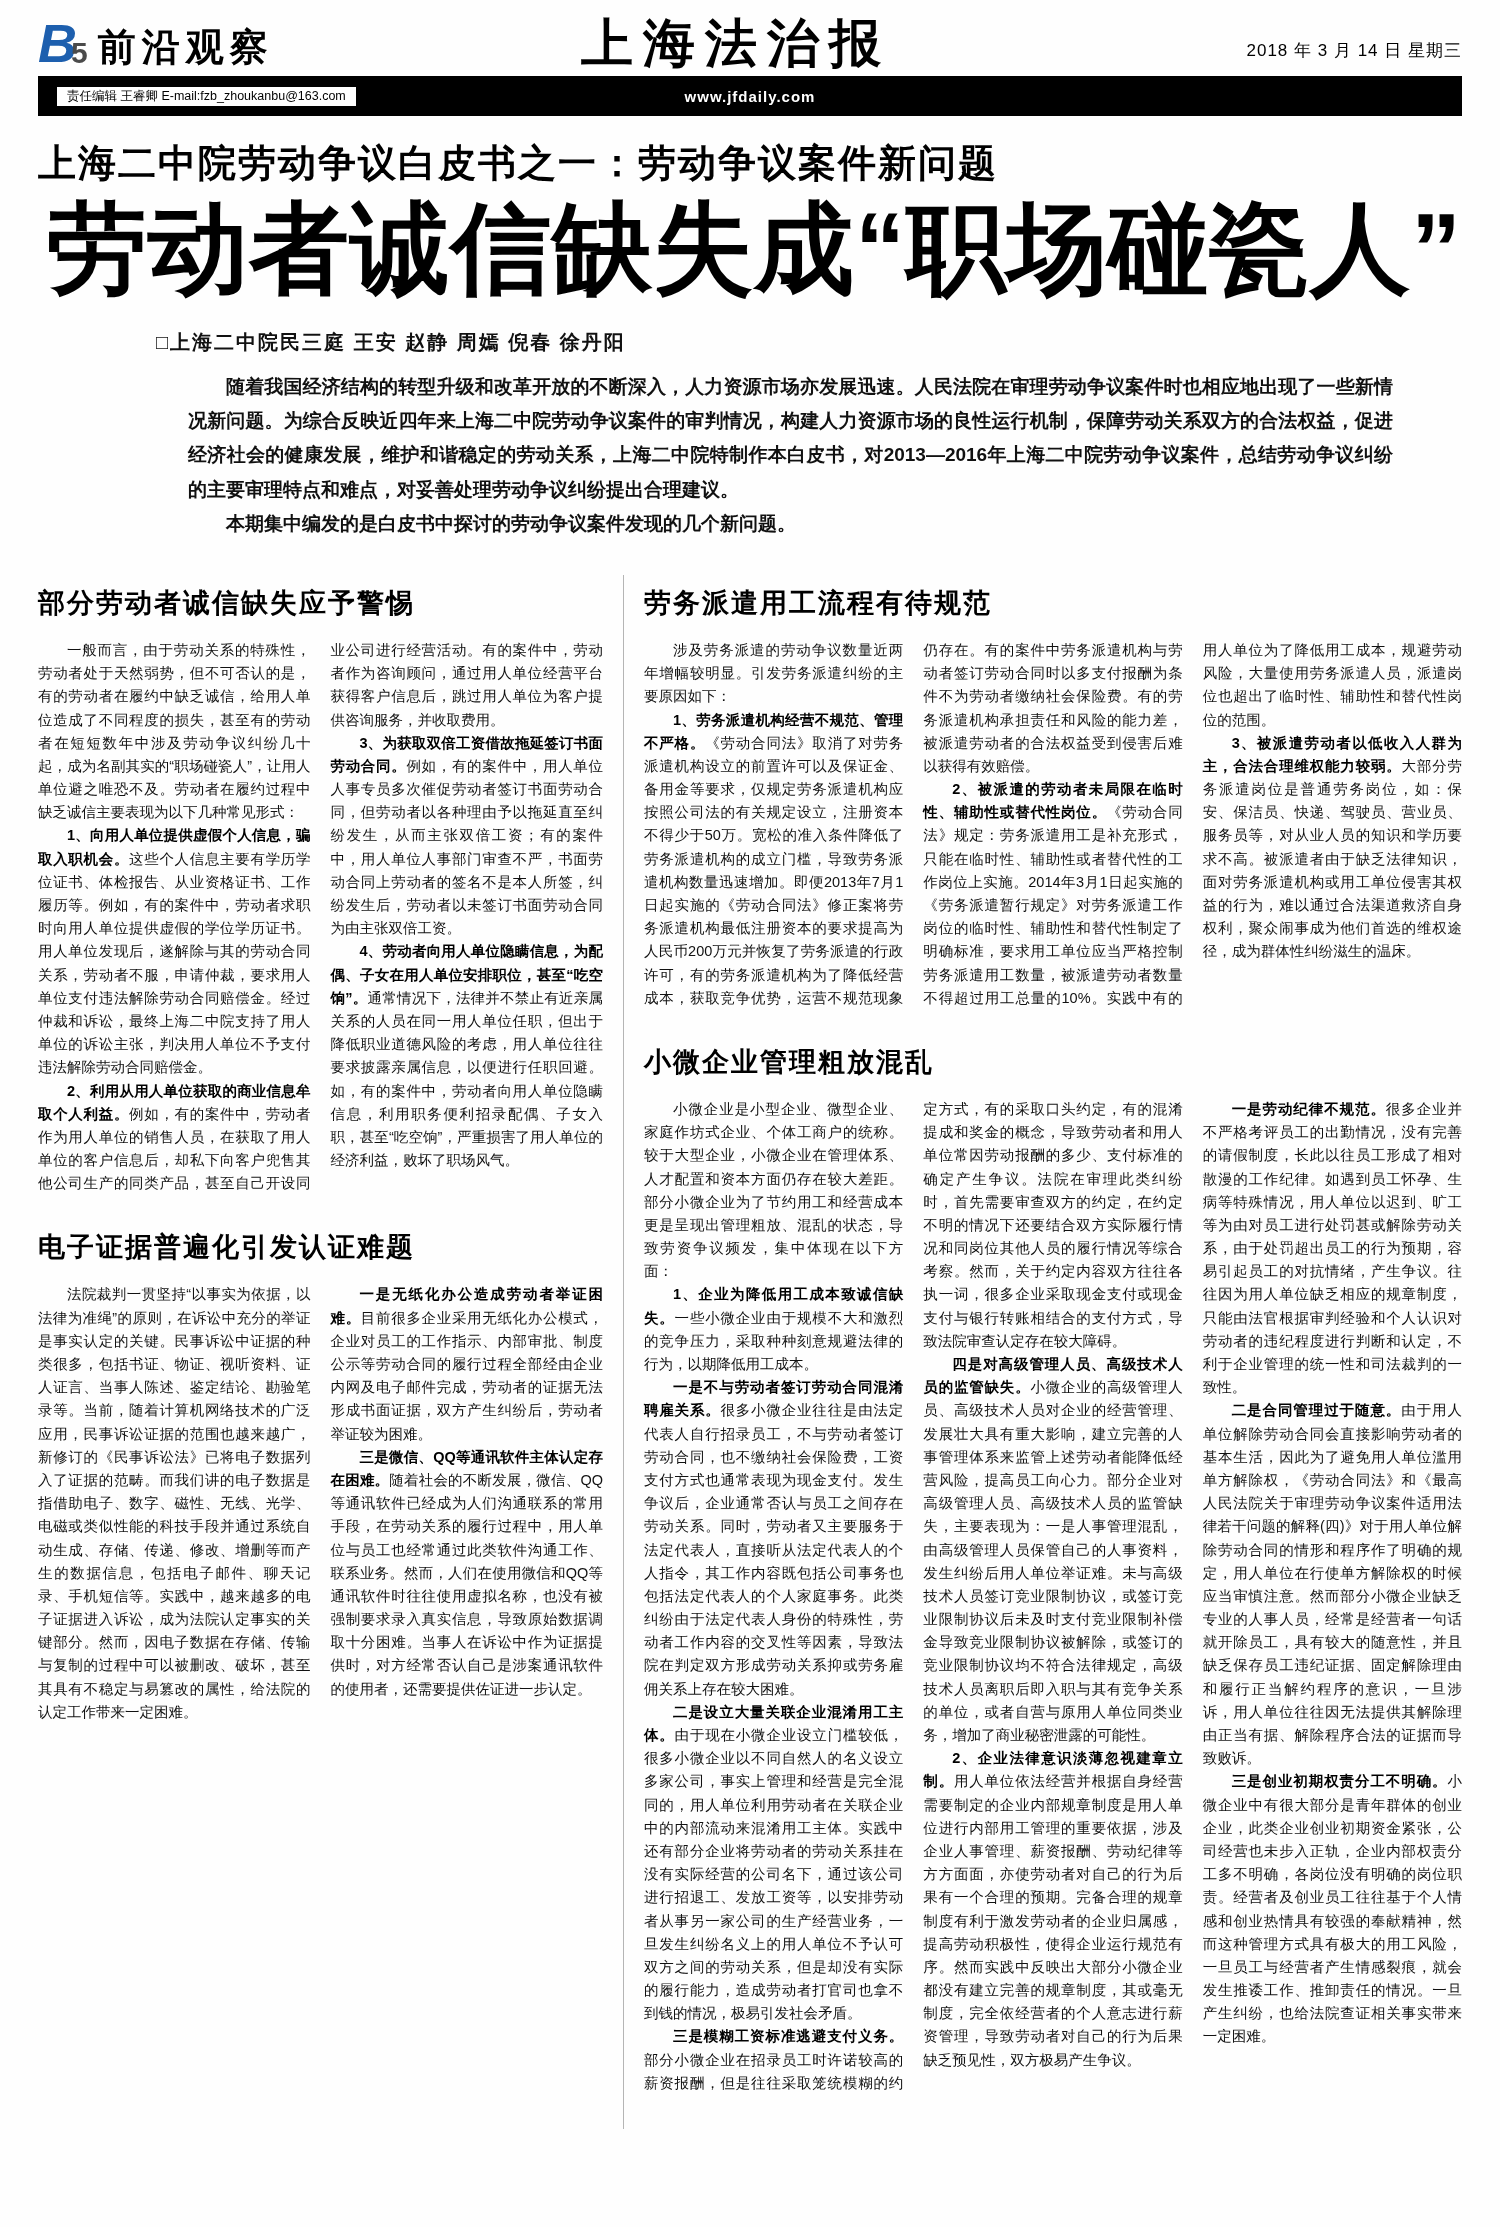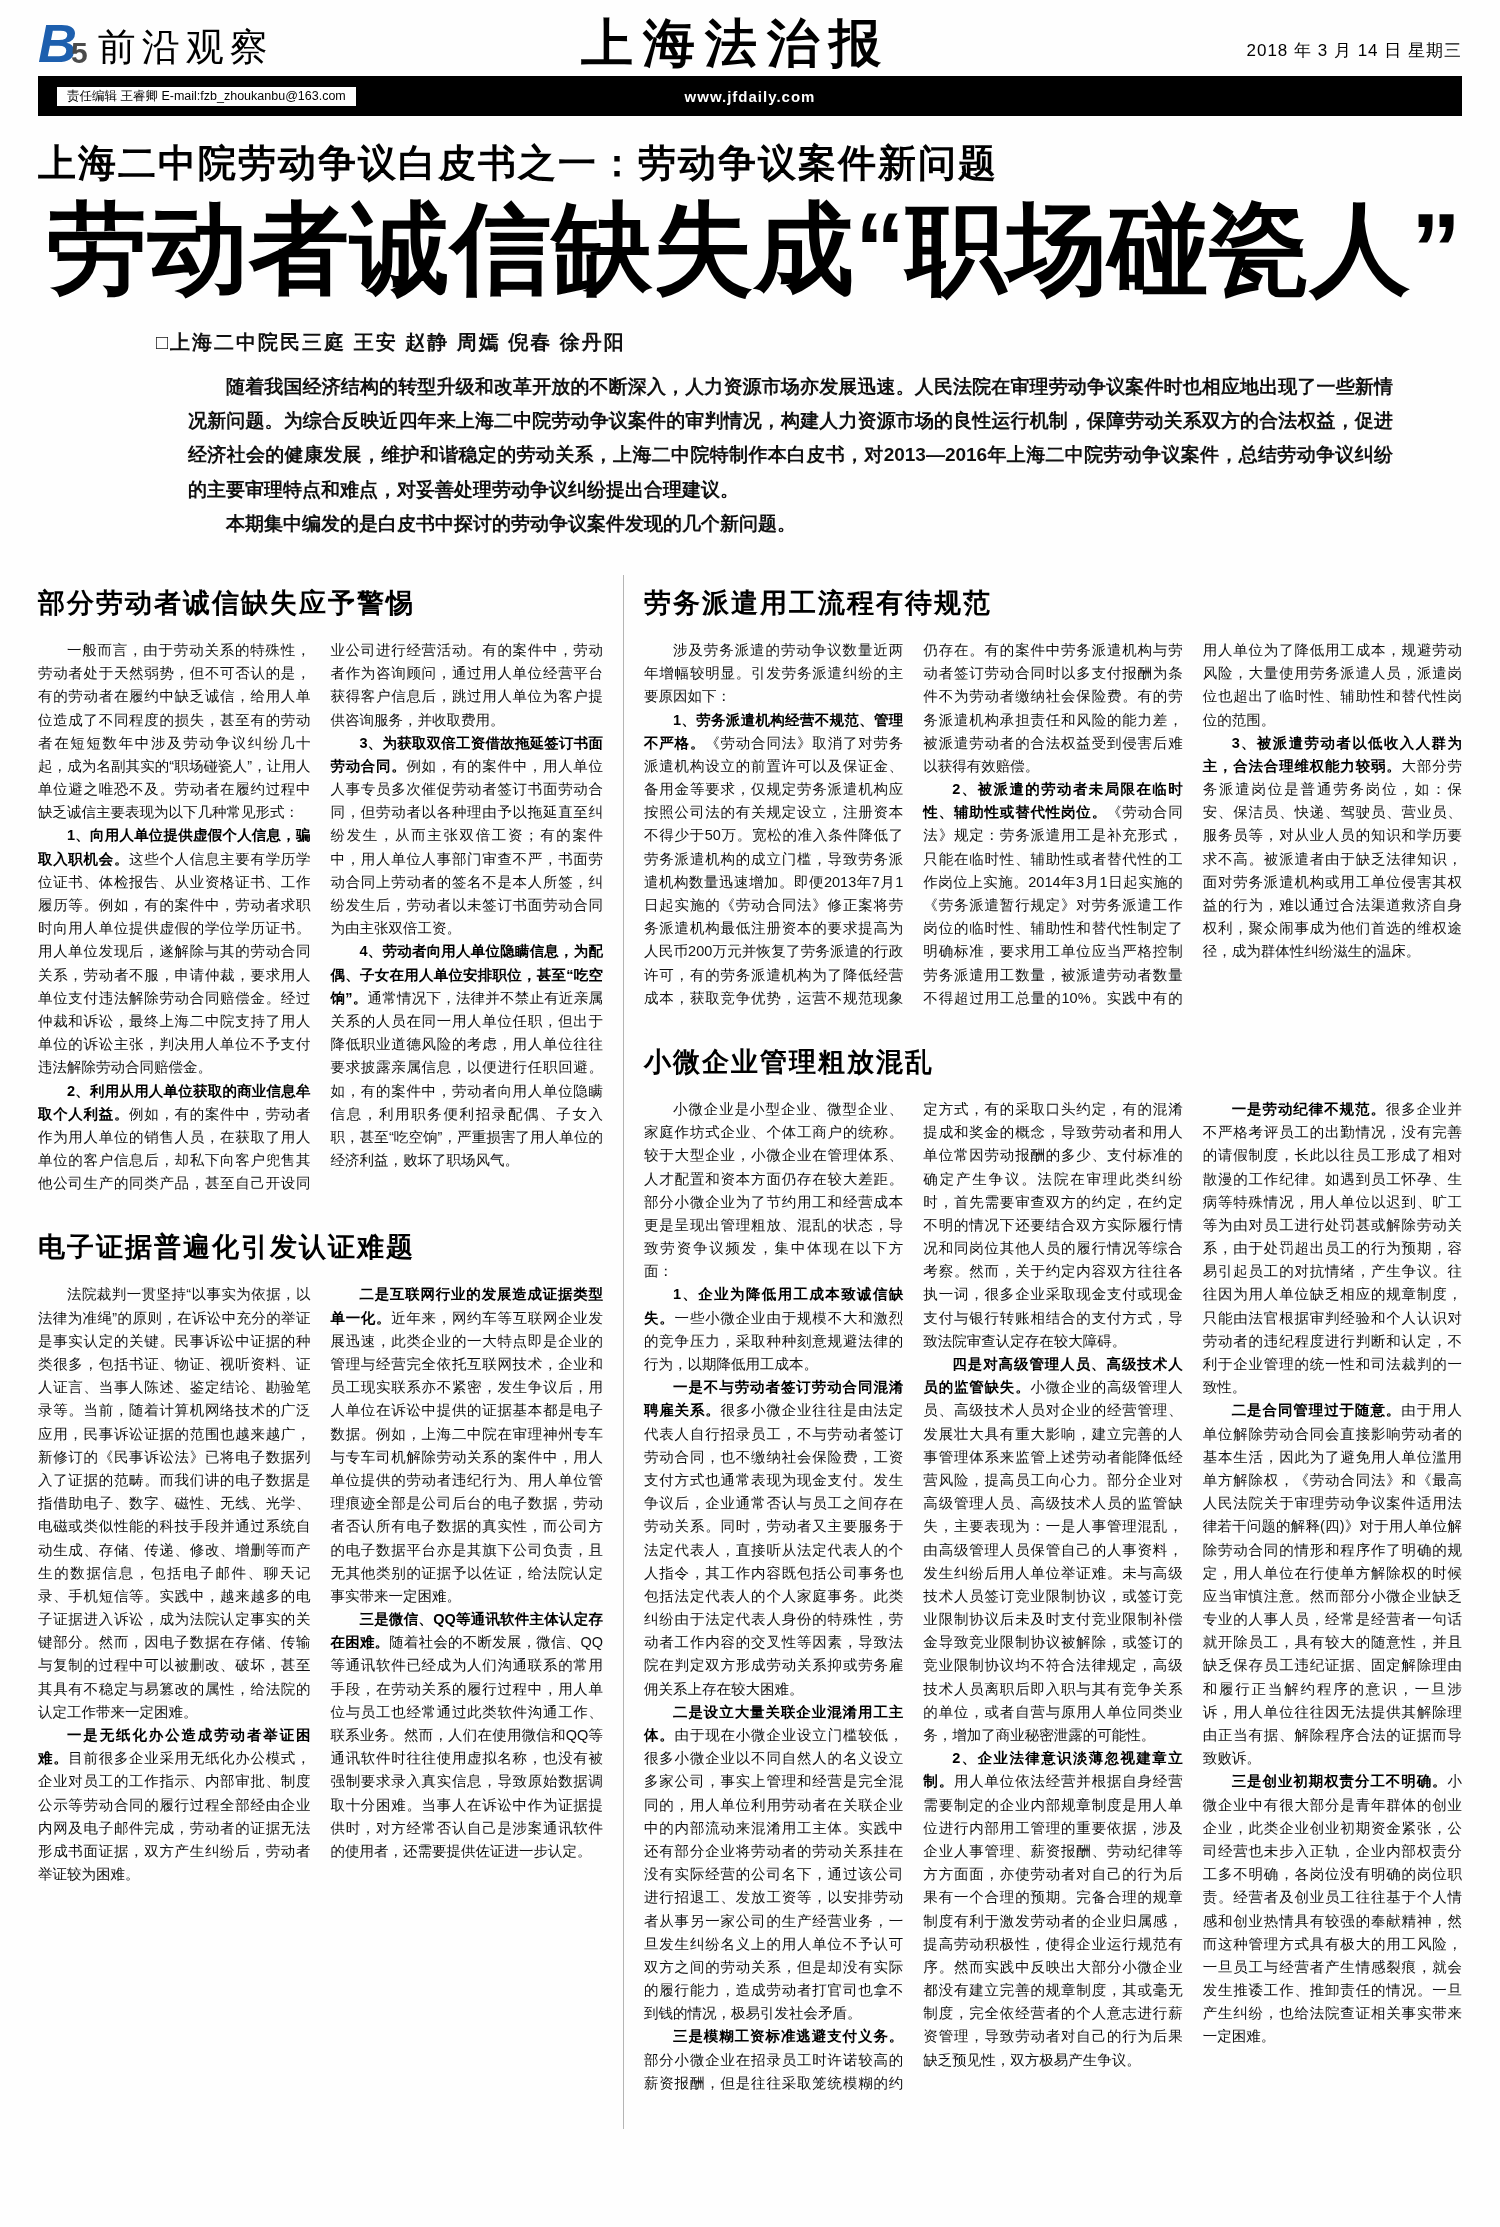--- a/index.html
+++ b/index.html
@@ -5,21 +5,21 @@
   * { margin:0; padding:0; box-sizing:border-box; }
   html,body { background:#ffffff; }
   body { font-family:"Liberation Sans","DejaVu Sans",sans-serif; color:#111; }
   .page { width:1500px; min-height:2227px; margin:0 auto; background:#fefefe; padding:12px 38px 40px 38px; position:relative; }
 
   
   .header-row1 { display:flex; align-items:flex-end; justify-content:space-between; height:58px; }
   .badge { display:flex; align-items:flex-end; line-height:1; margin-right:10px; }
   .badge-b { font-size:54px; font-weight:900; color:#1d5fae; font-style:italic; letter-spacing:-2px; }
   .badge-5 { font-size:30px; font-weight:900; color:#4a4a4a; margin-left:-4px; margin-bottom:2px; }
-  .section-name { font-size:38px; font-weight:400; letter-spacing:6px; color:#000; line-height:1; margin-bottom:4px; }
+  .section-name { font-size:38px; font-weight:700; letter-spacing:6px; color:#000; line-height:1; margin-bottom:4px; }
   .left-group { display:flex; align-items:flex-end; }
   .masthead { font-family:"Liberation Serif","DejaVu Serif",serif; font-size:52px; font-weight:bold; letter-spacing:10px; line-height:1; color:#000; }
   .date { font-size:17px; color:#000; margin-bottom:8px; letter-spacing:1px;margin-left:48px; }
   .header-bar { position:relative; height:40px; background:#000; margin-top:6px; display:flex; align-items:center; }
   .editor-box { margin-left:18px; background:#fff; border:1px solid #000; font-size:12.5px; padding:1px 10px; color:#000; white-space:nowrap; }
   .website { position:absolute; left:50%; transform:translateX(-50%); color:#fff; font-weight:bold; font-size:15px; letter-spacing:1px; }
 
   
   .kicker { font-size:38px; font-weight:900; letter-spacing:2px; margin-top:22px; color:#000; }
   .main-title { font-size:100px; font-weight:900; letter-spacing:1px; line-height:1.1; text-align:right; white-space:nowrap; margin-top:4px; color:#000; }
@@ -78,21 +78,20 @@
             <p><b>2、利用从用人单位获取的商业信息牟取个人利益。</b>例如，有的案件中，劳动者作为用人单位的销售人员，在获取了用人单位的客户信息后，却私下向客户兜售其他公司生产的同类产品，甚至自己开设同业公司进行经营活动。有的案件中，劳动者作为咨询顾问，通过用人单位经营平台获得客户信息后，跳过用人单位为客户提供咨询服务，并收取费用。</p>
             <p><b>3、为获取双倍工资借故拖延签订书面劳动合同。</b>例如，有的案件中，用人单位人事专员多次催促劳动者签订书面劳动合同，但劳动者以各种理由予以拖延直至纠纷发生，从而主张双倍工资；有的案件中，用人单位人事部门审查不严，书面劳动合同上劳动者的签名不是本人所签，纠纷发生后，劳动者以未签订书面劳动合同为由主张双倍工资。</p>
             <p><b>4、劳动者向用人单位隐瞒信息，为配偶、子女在用人单位安排职位，甚至“吃空饷”。</b>通常情况下，法律并不禁止有近亲属关系的人员在同一用人单位任职，但出于降低职业道德风险的考虑，用人单位往往要求披露亲属信息，以便进行任职回避。如，有的案件中，劳动者向用人单位隐瞒信息，利用职务便利招录配偶、子女入职，甚至“吃空饷”，严重损害了用人单位的经济利益，败坏了职场风气。</p>
           </div>
       </section>
       <section class="news-section">
         <h2 class="sec-title">电子证据普遍化引发认证难题</h2>
         <div class="sec-body cols-2">
             <p>法院裁判一贯坚持“以事实为依据，以法律为准绳”的原则，在诉讼中充分的举证是事实认定的关键。民事诉讼中证据的种类很多，包括书证、物证、视听资料、证人证言、当事人陈述、鉴定结论、勘验笔录等。当前，随着计算机网络技术的广泛应用，民事诉讼证据的范围也越来越广，新修订的《民事诉讼法》已将电子数据列入了证据的范畴。而我们讲的电子数据是指借助电子、数字、磁性、无线、光学、电磁或类似性能的科技手段并通过系统自动生成、存储、传递、修改、增删等而产生的数据信息，包括电子邮件、聊天记录、手机短信等。实践中，越来越多的电子证据进入诉讼，成为法院认定事实的关键部分。然而，因电子数据在存储、传输与复制的过程中可以被删改、破坏，甚至其具有不稳定与易篡改的属性，给法院的认定工作带来一定困难。</p>
             <p><b>一是无纸化办公造成劳动者举证困难。</b>目前很多企业采用无纸化办公模式，企业对员工的工作指示、内部审批、制度公示等劳动合同的履行过程全部经由企业内网及电子邮件完成，劳动者的证据无法形成书面证据，双方产生纠纷后，劳动者举证较为困难。</p>
-            <p><b>二是互联网行业的发展造成证据类型单一化。</b>近年来，网约车等互联网企业发展迅速，此类企业的一大特点即是企业的管理与经营完全依托互联网技术，企业和员工现实联系亦不紧密，发生争议后，用人单位在诉讼中提供的证据基本都是电子数据。例如，上海二中院在审理神州专车与专车司机解除劳动关系的案件中，用人单位提供的劳动者违纪行为、用人单位管理痕迹全部是公司后台的电子数据，劳动者否认所有电子数据的真实性，而公司方的电子数据平台亦是其旗下公司负责，且无其他类别的证据予以佐证，给法院认定事实带来一定困难。</p>
             <p><b>三是微信、QQ等通讯软件主体认定存在困难。</b>随着社会的不断发展，微信、QQ等通讯软件已经成为人们沟通联系的常用手段，在劳动关系的履行过程中，用人单位与员工也经常通过此类软件沟通工作、联系业务。然而，人们在使用微信和QQ等通讯软件时往往使用虚拟名称，也没有被强制要求录入真实信息，导致原始数据调取十分困难。当事人在诉讼中作为证据提供时，对方经常否认自己是涉案通讯软件的使用者，还需要提供佐证进一步认定。</p>
           </div>
       </section>
     </div>
     <div class="col-right">
       <section class="news-section">
         <h2 class="sec-title">劳务派遣用工流程有待规范</h2>
         <div class="sec-body cols-3">
             <p>涉及劳务派遣的劳动争议数量近两年增幅较明显。引发劳务派遣纠纷的主要原因如下：</p>
             <p><b>1、劳务派遣机构经营不规范、管理不严格。</b>《劳动合同法》取消了对劳务派遣机构设立的前置许可以及保证金、备用金等要求，仅规定劳务派遣机构应按照公司法的有关规定设立，注册资本不得少于50万。宽松的准入条件降低了劳务派遣机构的成立门槛，导致劳务派遣机构数量迅速增加。即便2013年7月1日起实施的《劳动合同法》修正案将劳务派遣机构最低注册资本的要求提高为人民币200万元并恢复了劳务派遣的行政许可，有的劳务派遣机构为了降低经营成本，获取竞争优势，运营不规范现象仍存在。有的案件中劳务派遣机构与劳动者签订劳动合同时以多支付报酬为条件不为劳动者缴纳社会保险费。有的劳务派遣机构承担责任和风险的能力差，被派遣劳动者的合法权益受到侵害后难以获得有效赔偿。</p>

